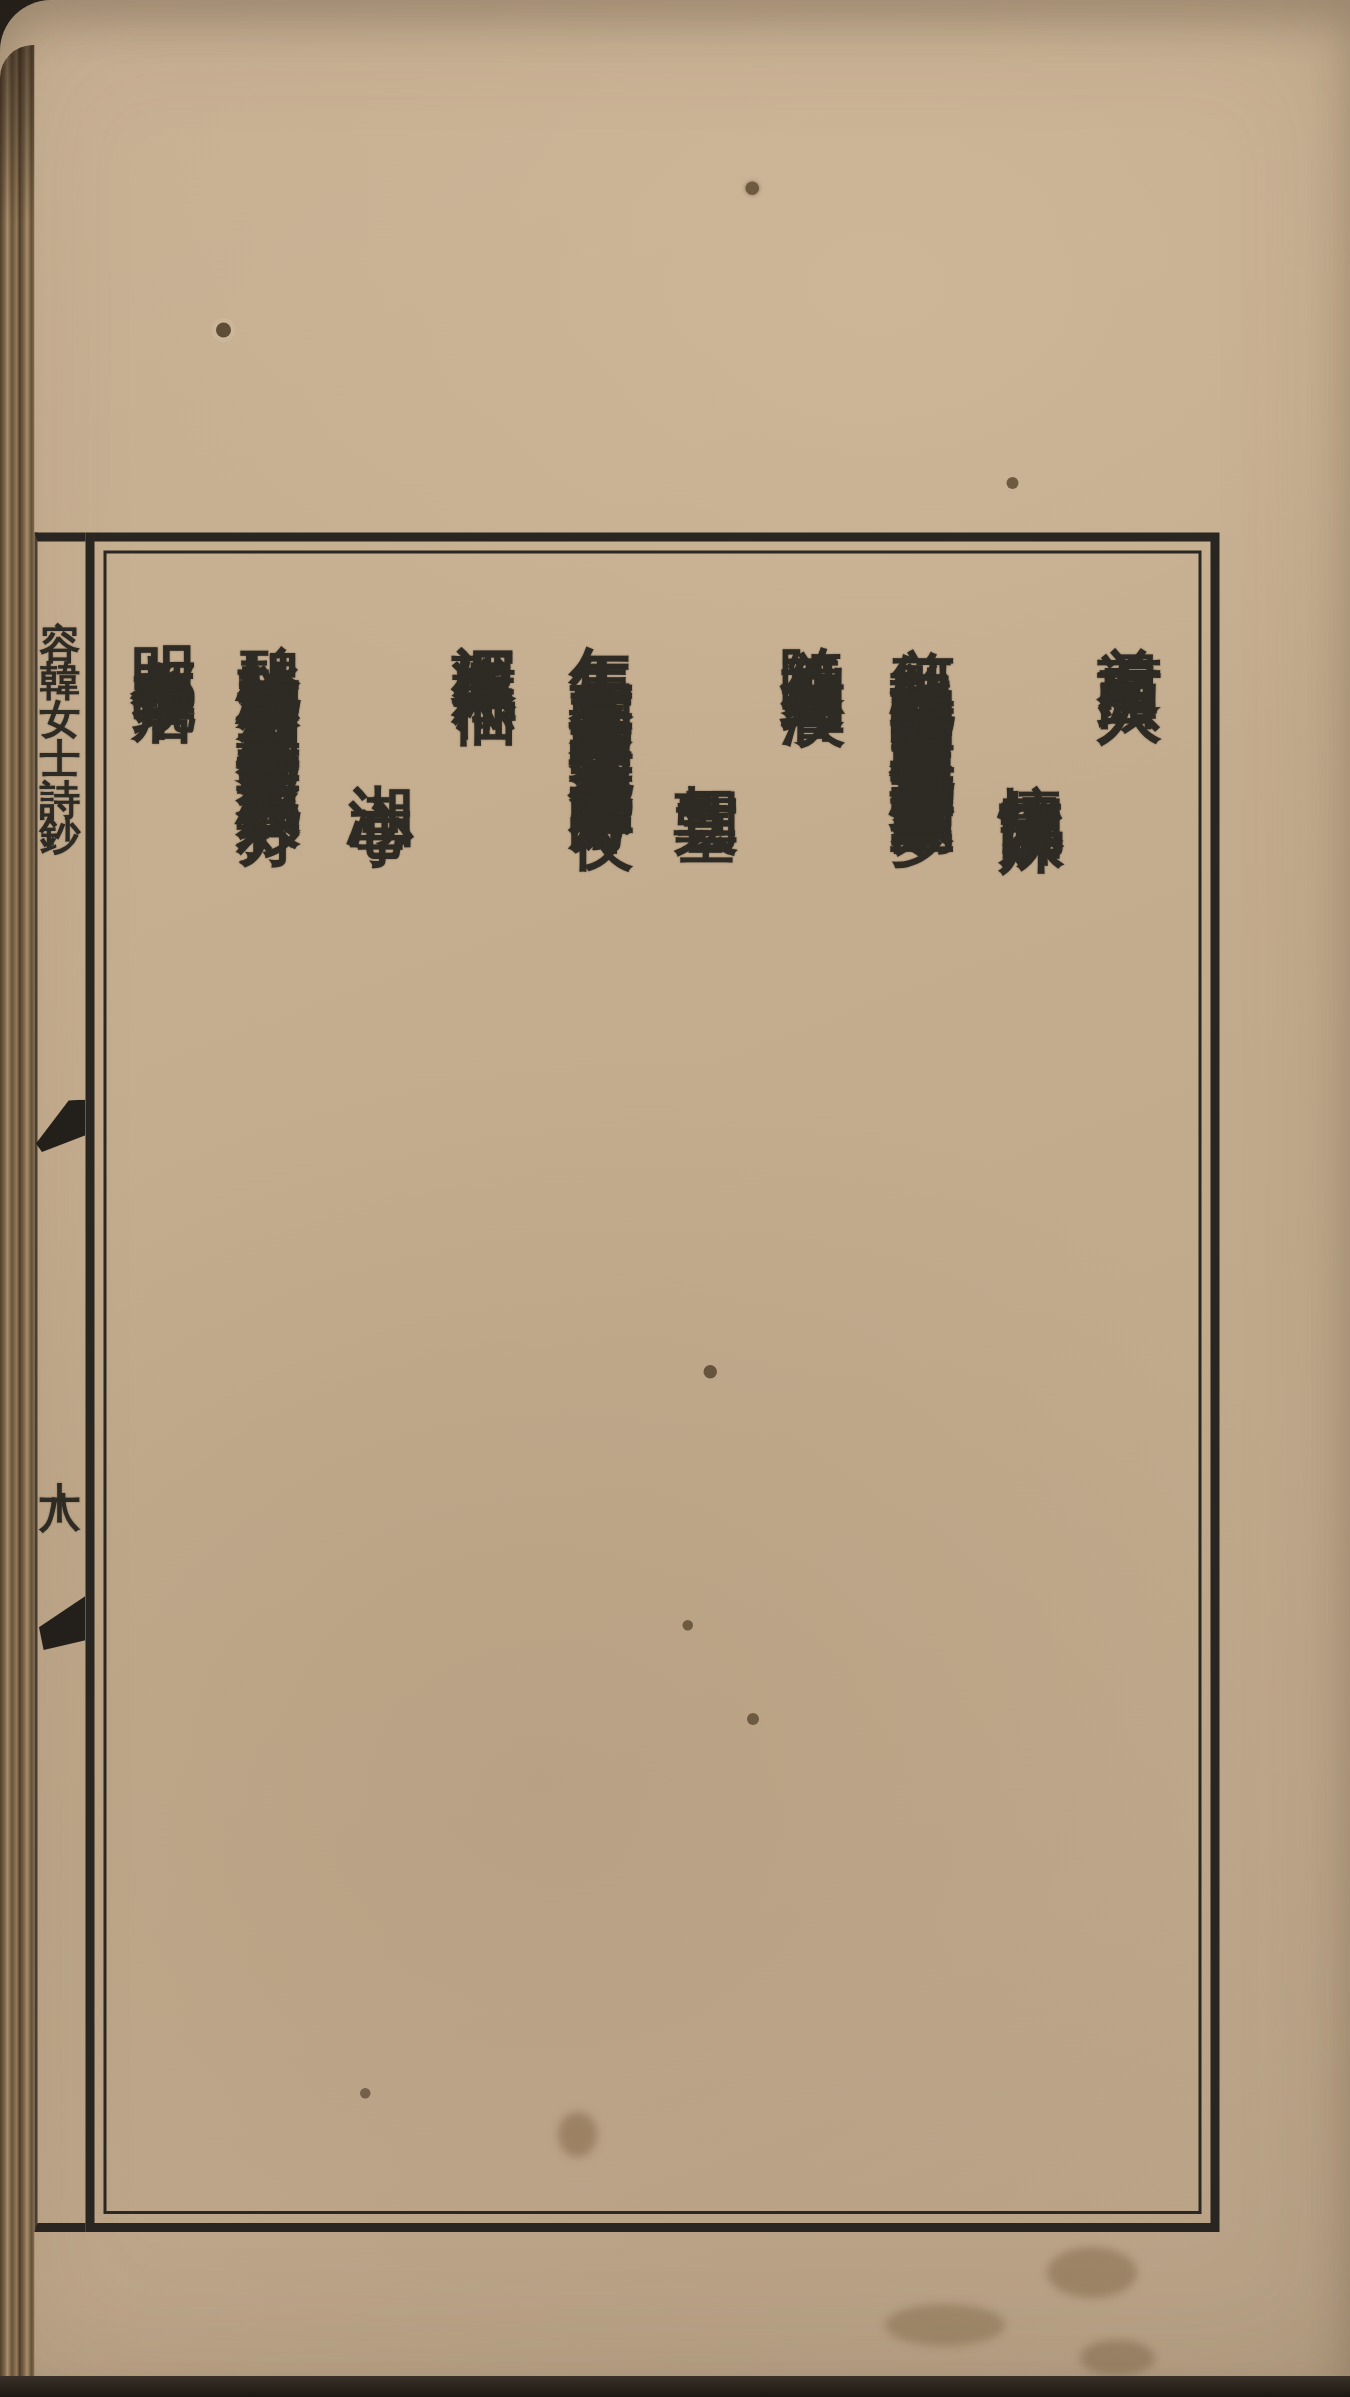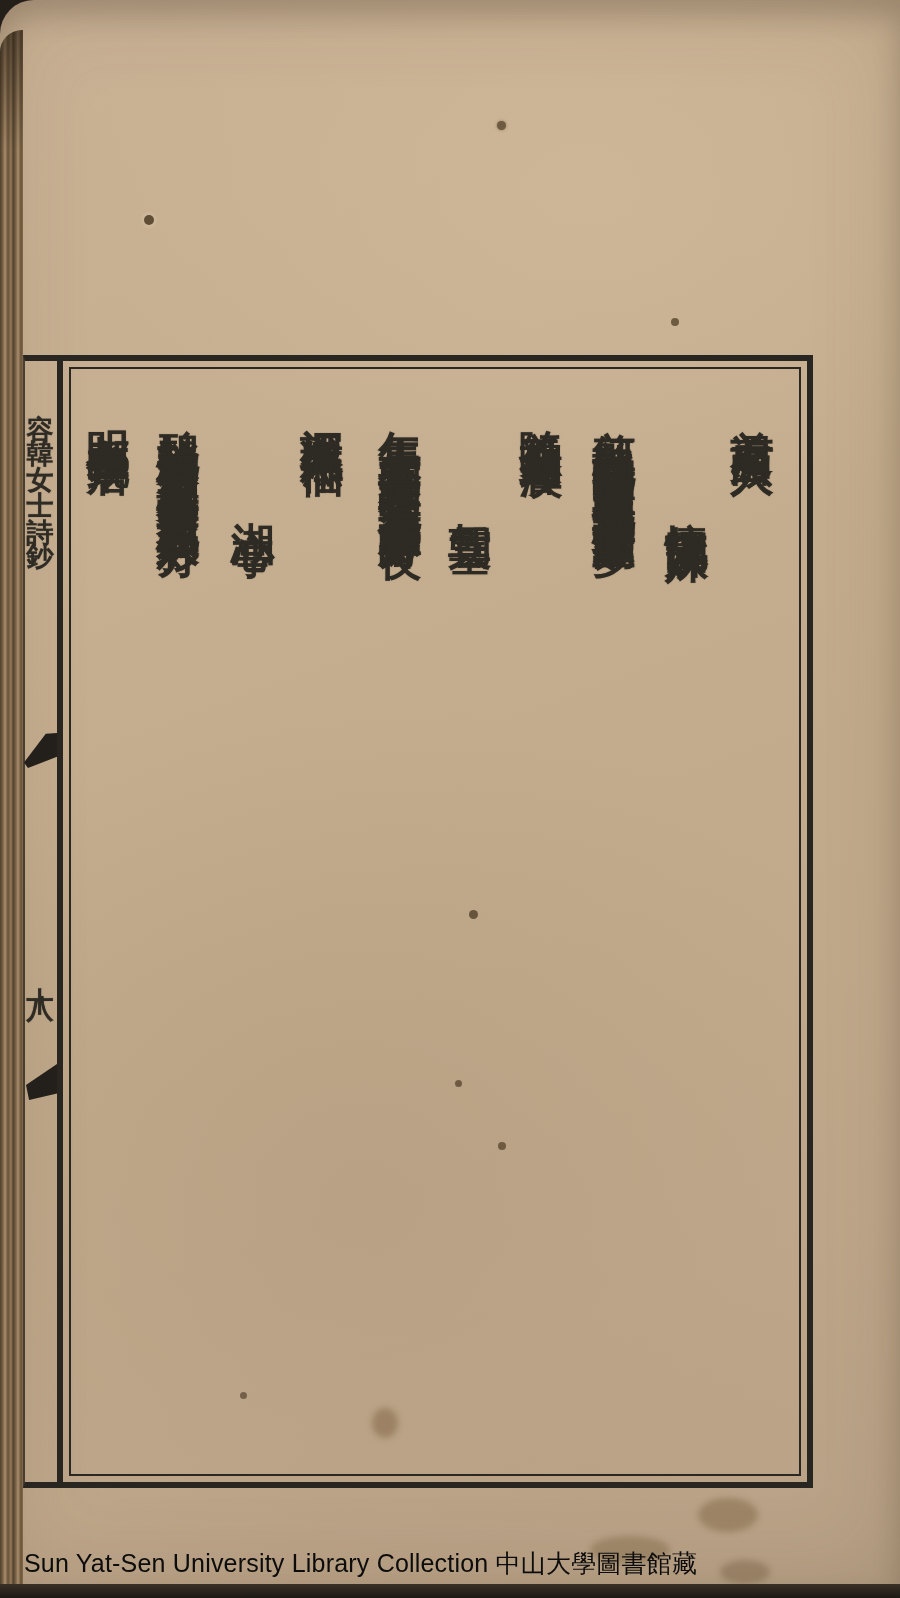--- a/index.html
+++ b/index.html
@@ -120,16 +120,15 @@
   <div class="speck sp3"></div>
   <div class="speck sp4"></div>
   <div class="speck sp5"></div>
   <div class="speck sp6"></div>
   <div class="speck sp7"></div>
   <div class="stain st1"></div>
   <div class="stain st2"></div>
   <div class="stain st3"></div>
   <div class="stain st4"></div>
 
-  <div class="watermark">Sun Yat-Sen University Library Collection 中山大學圖書館藏</div>
 
   <div class="bottom-edge"></div>
 </div>
 
 </body></html>

